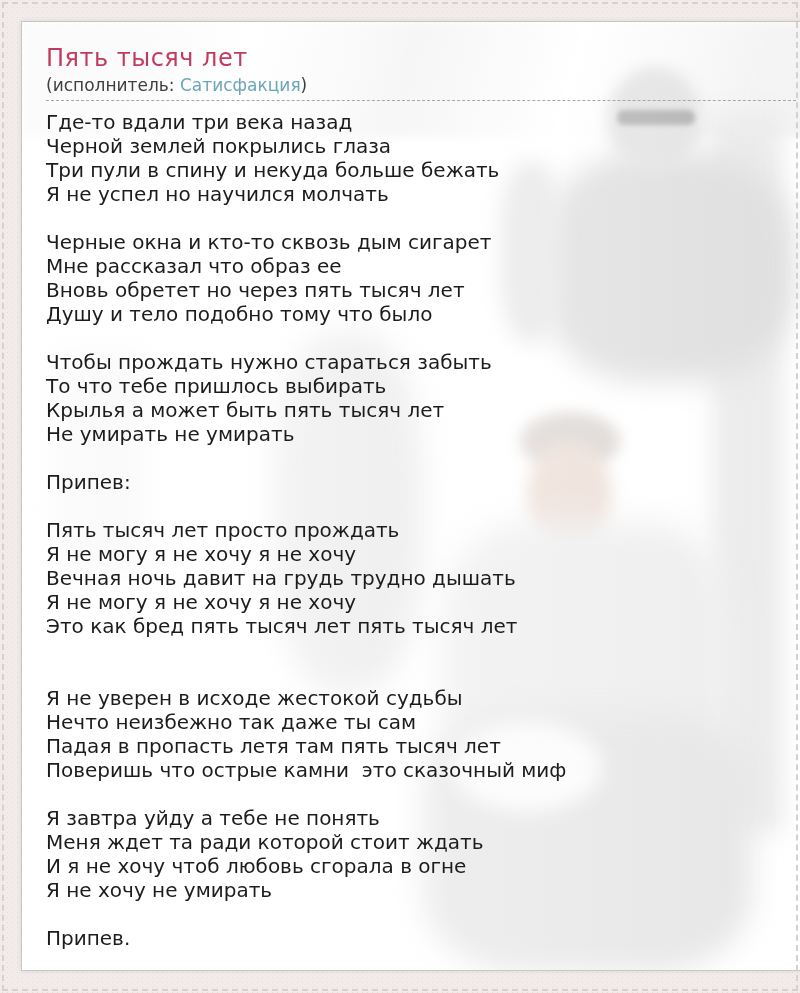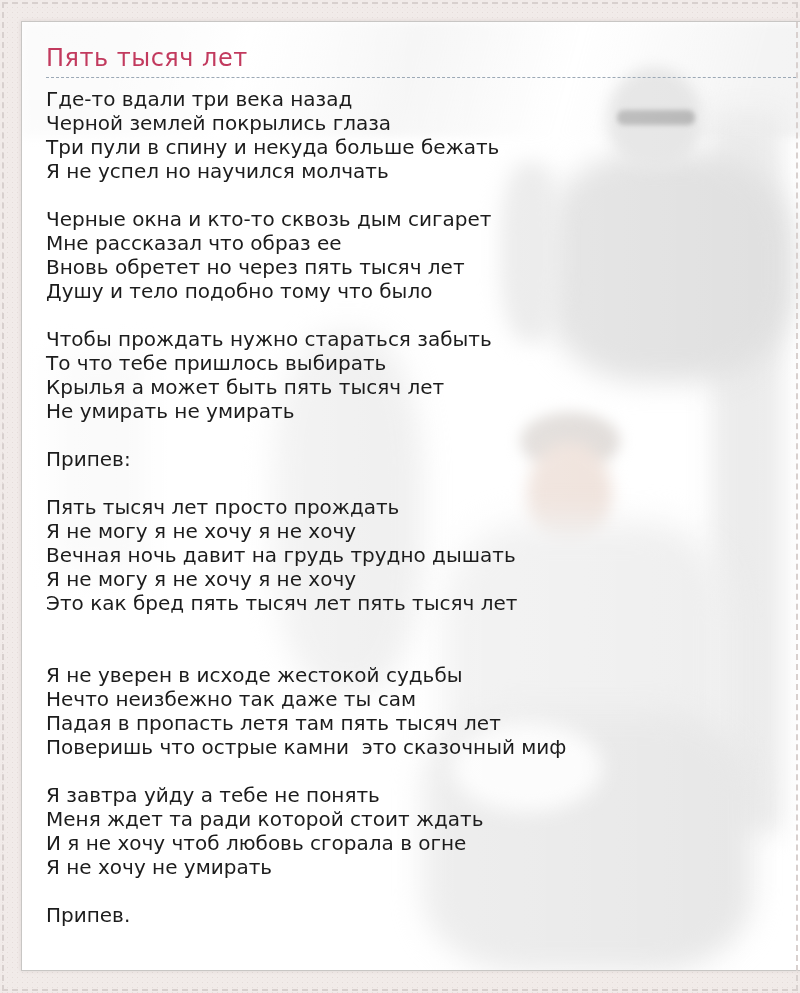--- a/index.html
+++ b/index.html
@@ -112,17 +112,18 @@
     <div class="shape hair"></div>
     <div class="shape face-warm"></div>
     <div class="shape shirt"></div>
     <div class="shape legs"></div>
     <div class="shape knee"></div>
     <div class="shape veil"></div>
   </div>
 
   <div class="content">
     <h1 class="title">Пять тысяч лет</h1>
+    <div class="subtitle"><span>(исполнитель: </span><a class="artist-link" href="#">Сатисфакция</a><span>)</span></div>
     <hr class="separator">
     <div class="lyrics"><div class="lyric-line">Где-то вдали три века назад</div><div class="lyric-line">Черной землей покрылись глаза</div><div class="lyric-line">Три пули в спину и некуда больше бежать</div><div class="lyric-line">Я не успел но научился молчать</div><div class="lyric-line"></div><div class="lyric-line">Черные окна и кто-то сквозь дым сигарет</div><div class="lyric-line">Мне рассказал что образ ее</div><div class="lyric-line">Вновь обретет но через пять тысяч лет</div><div class="lyric-line">Душу и тело подобно тому что было</div><div class="lyric-line"></div><div class="lyric-line">Чтобы прождать нужно стараться забыть</div><div class="lyric-line">То что тебе пришлось выбирать</div><div class="lyric-line">Крылья а может быть пять тысяч лет</div><div class="lyric-line">Не умирать не умирать</div><div class="lyric-line"></div><div class="lyric-line">Припев:</div><div class="lyric-line"></div><div class="lyric-line">Пять тысяч лет просто прождать</div><div class="lyric-line">Я не могу я не хочу я не хочу</div><div class="lyric-line">Вечная ночь давит на грудь трудно дышать</div><div class="lyric-line">Я не могу я не хочу я не хочу</div><div class="lyric-line">Это как бред пять тысяч лет пять тысяч лет</div><div class="lyric-line"></div><div class="lyric-line"></div><div class="lyric-line">Я не уверен в исходе жестокой судьбы</div><div class="lyric-line">Нечто неизбежно так даже ты сам</div><div class="lyric-line">Падая в пропасть летя там пять тысяч лет</div><div class="lyric-line">Поверишь что острые камни  это сказочный миф</div><div class="lyric-line"></div><div class="lyric-line">Я завтра уйду а тебе не понять</div><div class="lyric-line">Меня ждет та ради которой стоит ждать</div><div class="lyric-line">И я не хочу чтоб любовь сгорала в огне</div><div class="lyric-line">Я не хочу не умирать</div><div class="lyric-line"></div><div class="lyric-line">Припев.</div></div>
   </div>
 
 </div>
 
 </body></html>

